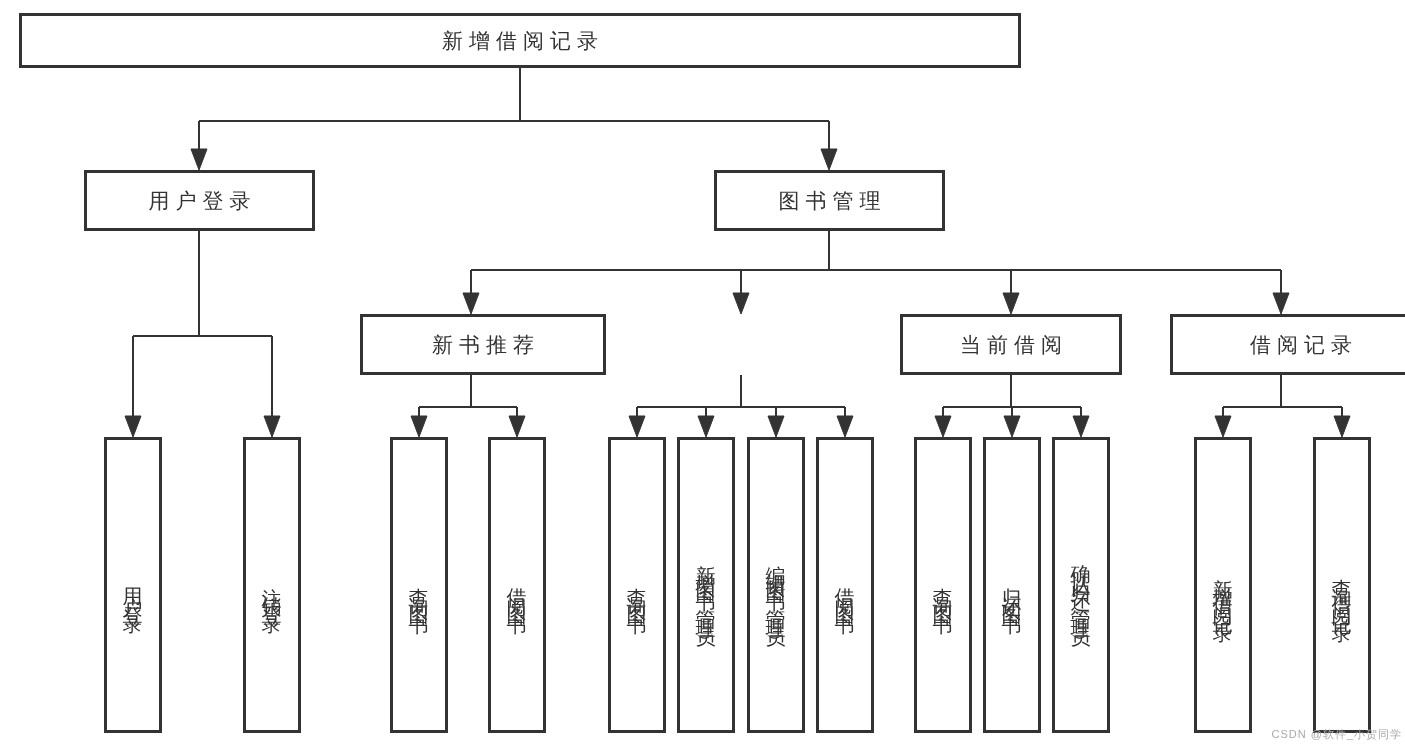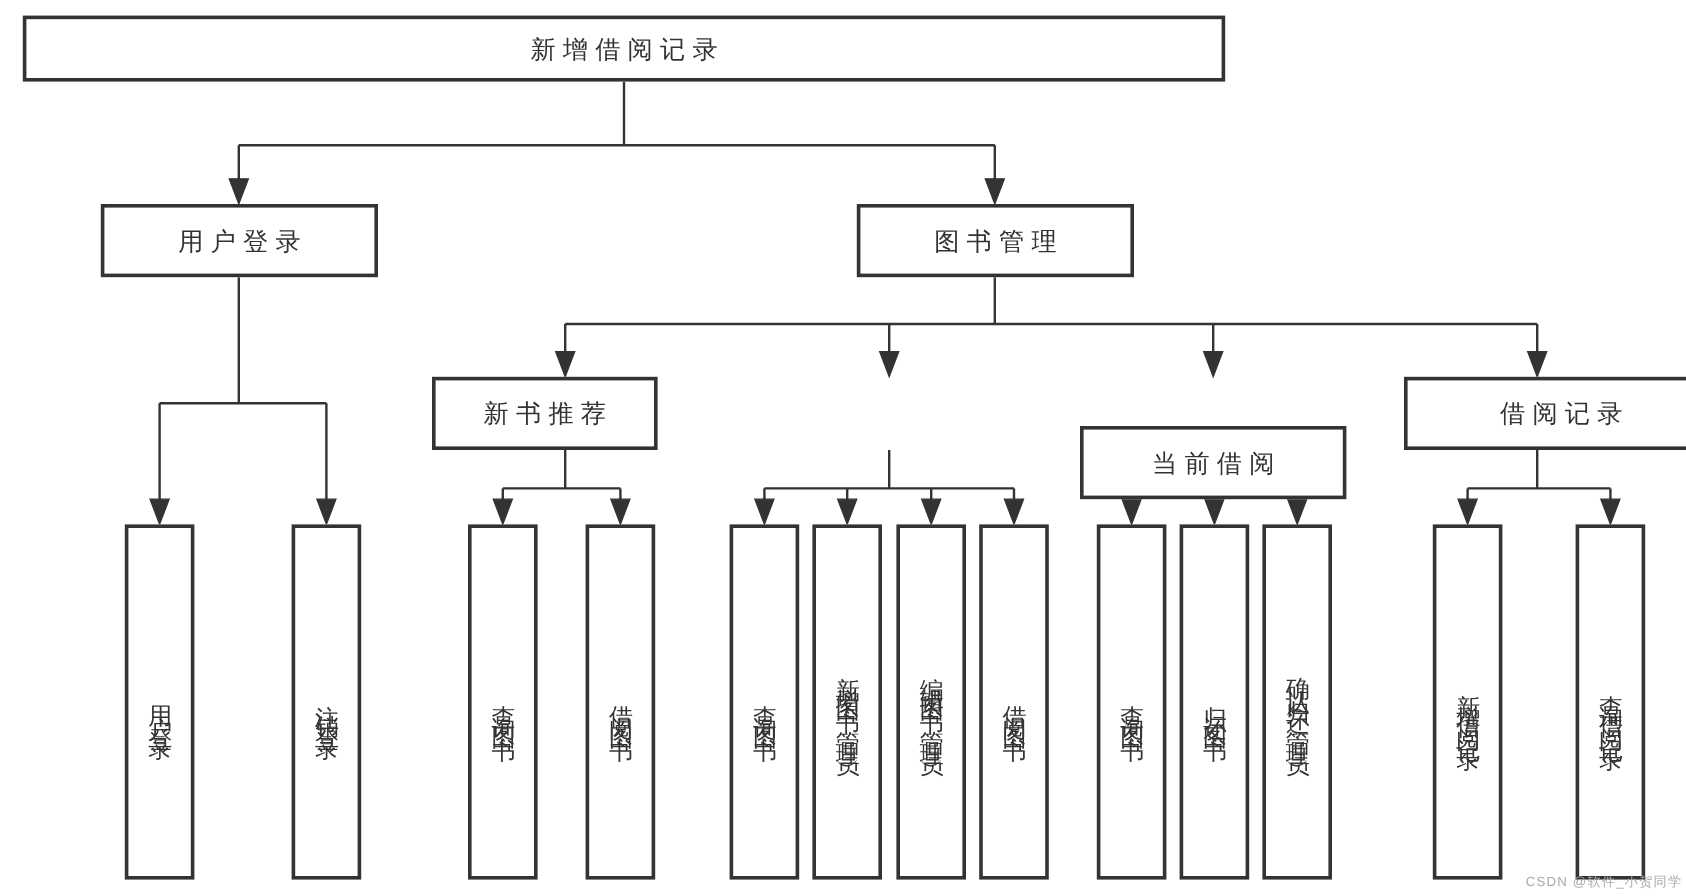--- a/index.html
+++ b/index.html
@@ -116,24 +116,24 @@
     <span>新增借阅记录</span>
   </div>
 
   <div class="node h-node" style="left:84px;top:170px;width:231px;height:61px;">
     <span>用户登录</span>
   </div>
   <div class="node h-node" style="left:714px;top:170px;width:231px;height:61px;">
     <span>图书管理</span>
   </div>
 
-  <div class="node h-node" style="left:360px;top:314px;width:188px;height:61px;align-items:center;">
+  <div class="node h-node" style="left:360px;top:314px;width:246px;height:61px;align-items:center;">
     <span>新书推荐</span>
   </div>
-  <div class="node h-node" style="left:900px;top:314px;width:222px;height:61px;margin-top:41px;">
+  <div class="node h-node" style="left:900px;top:314px;width:222px;height:61px;">
     <span>当前借阅</span>
   </div>
   <div class="node h-node" style="left:1170px;top:314px;width:262px;height:61px;">
     <span>借阅记录</span>
   </div>
 
   <div class="node v-node" style="left:104px;top:437px;width:58px;height:296px;">
     <span>用户登录</span>
   </div>
   <div class="node v-node" style="left:243px;top:437px;width:58px;height:296px;">

